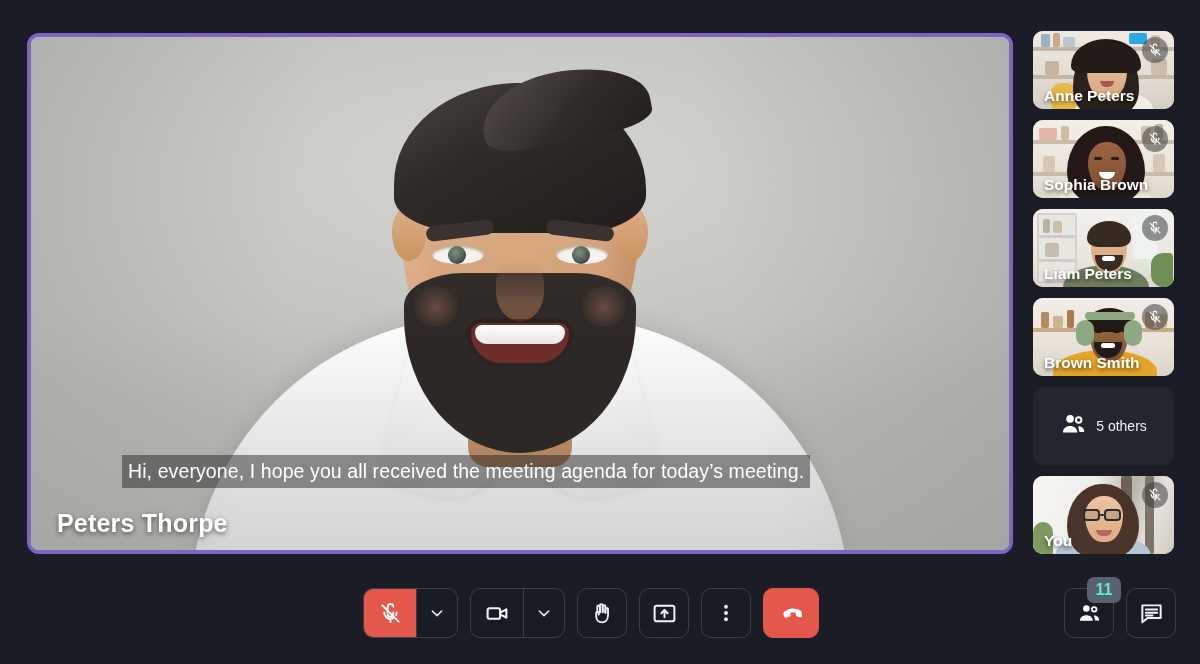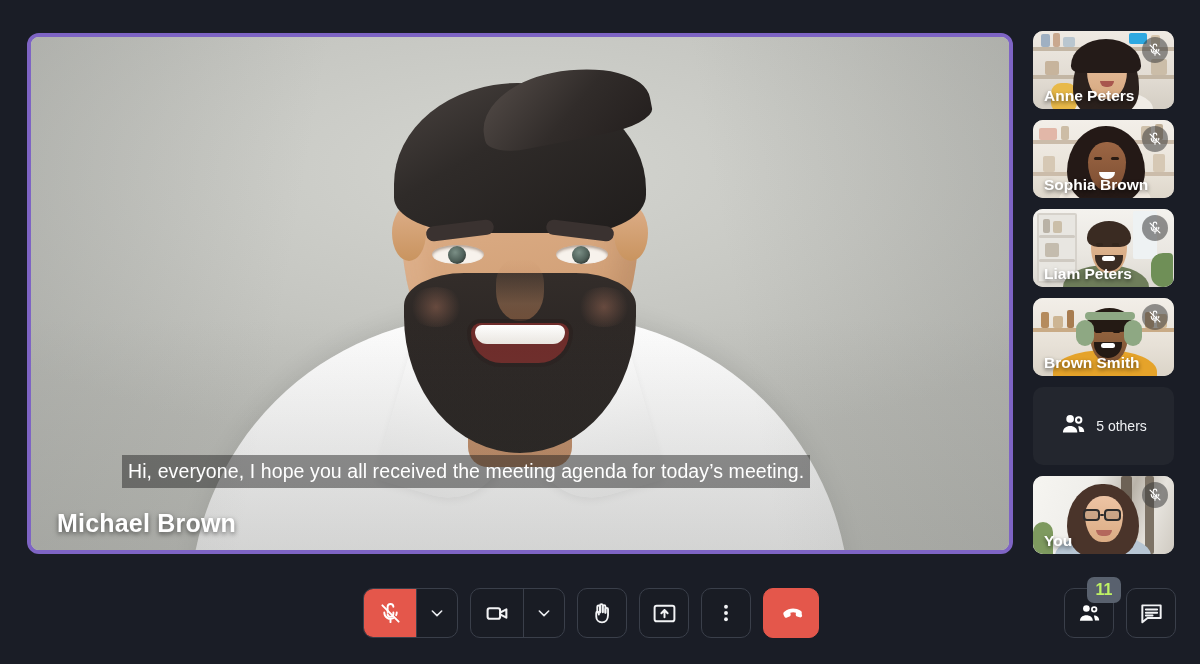--- a/index.html
+++ b/index.html
@@ -362,21 +362,21 @@
     display: flex; align-items: center; gap: 12px;
   }
   #participants-btn { position: relative; }
   #badge {
     position: absolute;
     left: 22px; top: -12px;
     min-width: 34px; height: 26px;
     padding: 0 7px;
     border-radius: 7px;
     background: #59616e;
-    color: #bef264;
+    color: #5eead4;
     font-size: 16px;
     font-weight: bold;
     display: flex; align-items: center; justify-content: center;
     z-index: 3;
   }
 </style>
 </head>
 <body>
 
 <div id="app">
@@ -408,21 +408,21 @@
         <div class="cheek-r"></div>
         <div class="mouth">
             <span class="teeth"></span>
           </div>
       </div>
 
       <div class="wall-shade"></div>
 
       <div id="caption">Hi, everyone, I hope you all received the meeting agenda for today’s meeting.</div>
 
-      <div id="speaker-name">Michael Brown</div>
+      <div id="speaker-name">Peters Thorpe</div>
     </div>
   </div>
 
   <div id="rail">
 
     <div class="thumb">
       <div class="scene">
         <div class="bg-office"></div>
         <div class="shelf" style="top:16px;"></div>
         <div class="shelf" style="top:44px;"></div>

